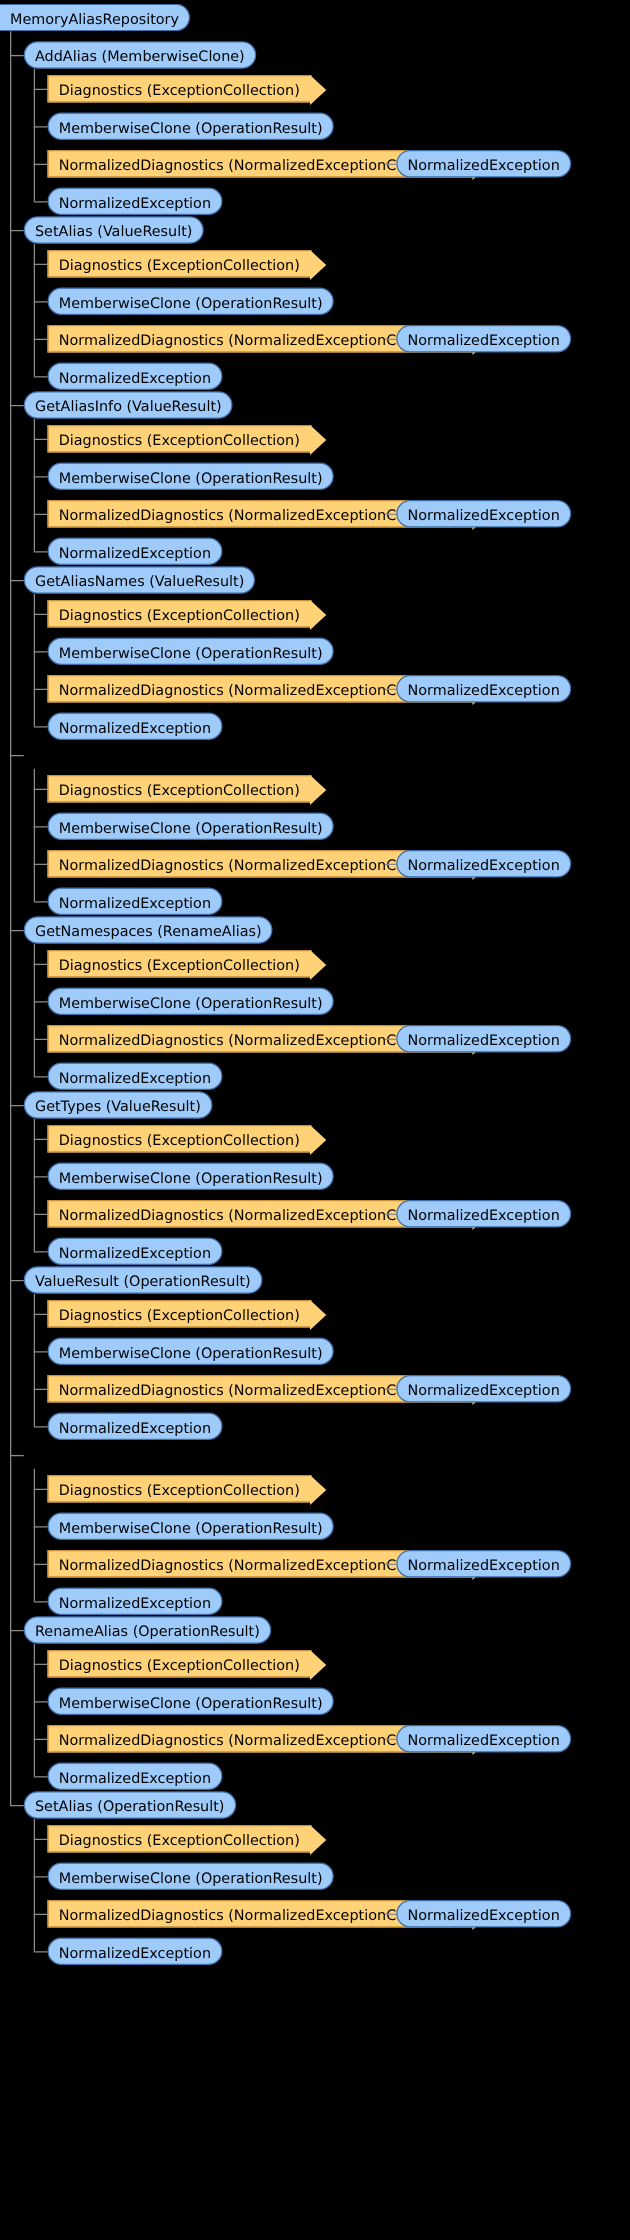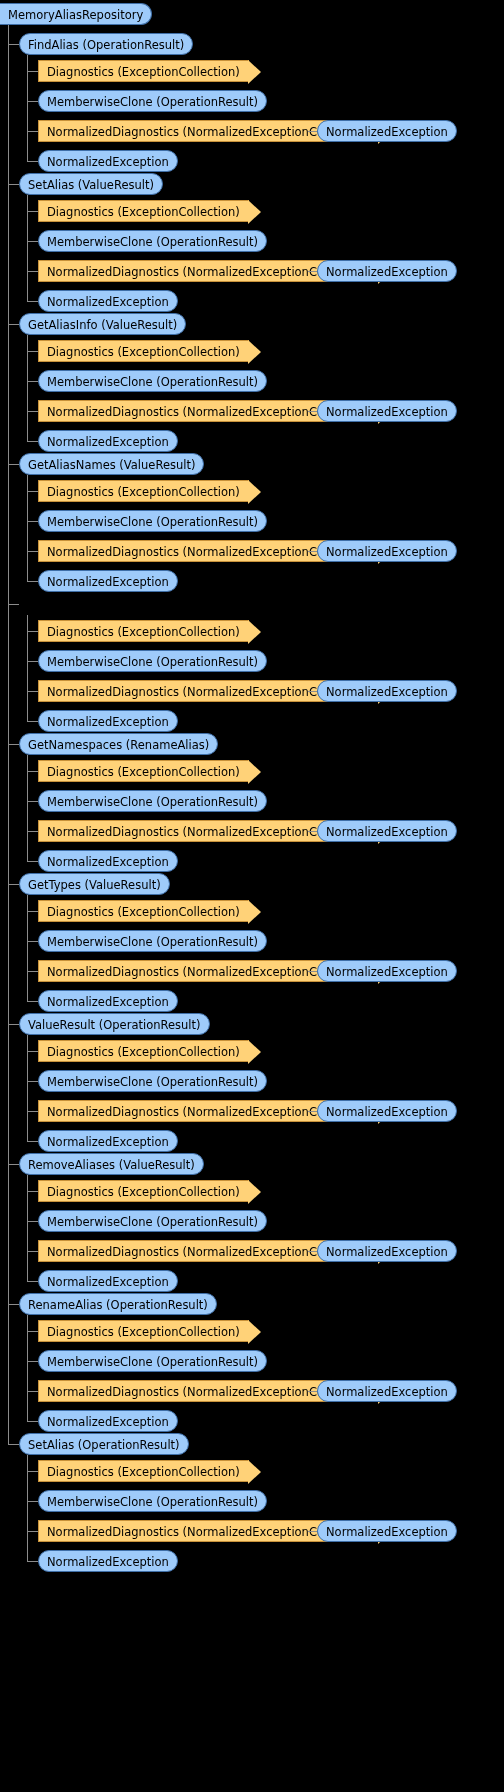--- a/index.html
+++ b/index.html
@@ -30,21 +30,21 @@
   .vline{position:absolute;width:1px;background:#8c8c8c;}
   .hline{position:absolute;height:1px;background:#8c8c8c;}
 </style>
 </head>
 <body>
 
 <div id="tree">
     <div class="node n-root" style="left: 0px; top: 3px;">MemoryAliasRepository</div>
     <div class="vline" style="left: 8px; top: 25px; height: 1419px;"></div>
     <div class="hline" style="left: 8px; top: 44px; width: 11px;"></div>
-    <div class="node n-blue" style="left: 19px; top: 33px;">FindAlias (OperationResult)</div>
+    <div class="node n-blue" style="left: 19px; top: 33px;">AddAlias (MemberwiseClone)</div>
     <div class="vline" style="left: 27px; top: 55px; height: 106px;"></div>
     <div class="hline" style="left: 27px; top: 71px; width: 11px;"></div>
     <div class="node n-orange" style="left: 38px; top: 60px;">Diagnostics (ExceptionCollection)</div>
     <div class="hline" style="left: 27px; top: 101px; width: 11px;"></div>
     <div class="node n-blue" style="left: 38px; top: 90px;">MemberwiseClone (OperationResult)</div>
     <div class="hline" style="left: 27px; top: 131px; width: 11px;"></div>
     <div class="node n-orange" style="left: 38px; top: 120px;">NormalizedDiagnostics (NormalizedExceptionCollection)</div>
     <div class="hline" style="left: 308px; top: 131px; width: 9px;"></div>
     <div class="node n-blue" style="left: 317px; top: 120px;">NormalizedException</div>
     <div class="hline" style="left: 27px; top: 161px; width: 11px;"></div>
@@ -133,21 +133,20 @@
     <div class="node n-orange" style="left: 38px; top: 1040px;">Diagnostics (ExceptionCollection)</div>
     <div class="hline" style="left: 27px; top: 1081px; width: 11px;"></div>
     <div class="node n-blue" style="left: 38px; top: 1070px;">MemberwiseClone (OperationResult)</div>
     <div class="hline" style="left: 27px; top: 1111px; width: 11px;"></div>
     <div class="node n-orange" style="left: 38px; top: 1100px;">NormalizedDiagnostics (NormalizedExceptionCollection)</div>
     <div class="hline" style="left: 308px; top: 1111px; width: 9px;"></div>
     <div class="node n-blue" style="left: 317px; top: 1100px;">NormalizedException</div>
     <div class="hline" style="left: 27px; top: 1141px; width: 11px;"></div>
     <div class="node n-blue" style="left: 38px; top: 1130px;">NormalizedException</div>
     <div class="hline" style="left: 8px; top: 1164px; width: 11px;"></div>
-    <div class="node n-blue" style="left: 19px; top: 1153px;">RemoveAliases (ValueResult)</div>
     <div class="vline" style="left: 27px; top: 1175px; height: 106px;"></div>
     <div class="hline" style="left: 27px; top: 1191px; width: 11px;"></div>
     <div class="node n-orange" style="left: 38px; top: 1180px;">Diagnostics (ExceptionCollection)</div>
     <div class="hline" style="left: 27px; top: 1221px; width: 11px;"></div>
     <div class="node n-blue" style="left: 38px; top: 1210px;">MemberwiseClone (OperationResult)</div>
     <div class="hline" style="left: 27px; top: 1251px; width: 11px;"></div>
     <div class="node n-orange" style="left: 38px; top: 1240px;">NormalizedDiagnostics (NormalizedExceptionCollection)</div>
     <div class="hline" style="left: 308px; top: 1251px; width: 9px;"></div>
     <div class="node n-blue" style="left: 317px; top: 1240px;">NormalizedException</div>
     <div class="hline" style="left: 27px; top: 1281px; width: 11px;"></div>

